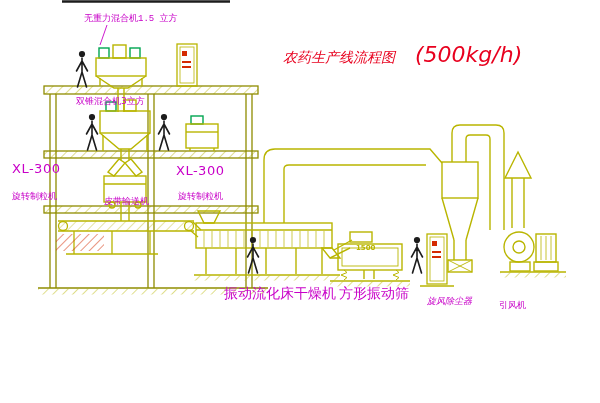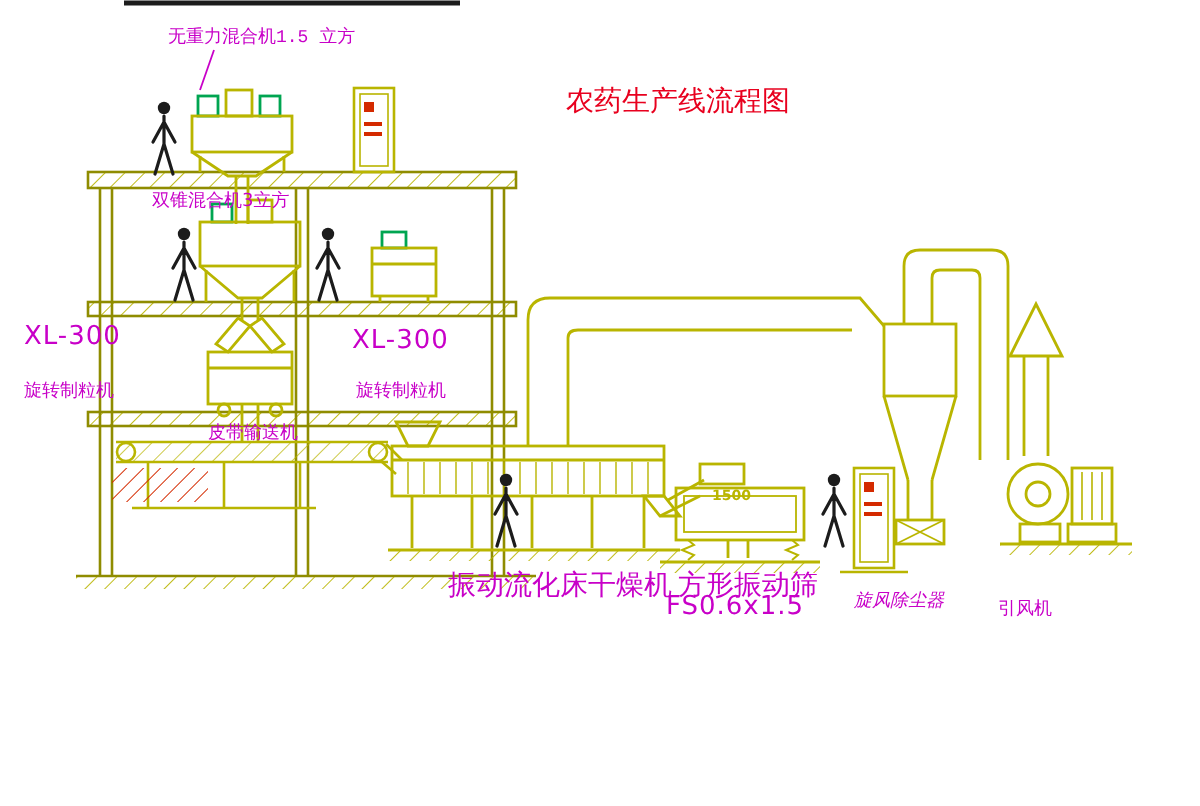--- a/index.html
+++ b/index.html
@@ -2,21 +2,21 @@
 <html><head>
 <meta charset="utf-8">
 <style>
   * { margin:0; padding:0; box-sizing:border-box; }
   html,body { font-family:"DejaVu Sans", sans-serif; }
   .canvas { position:relative; width:600px; height:403px; background:#ffffff; overflow:hidden; }
   .canvas svg { position:absolute; left:0; top:0; }
   .lbl { position:absolute; color:#c800c8; font-size:9px; line-height:1.15; white-space:nowrap; }
   .lbl-name10 { font-size:14px; }
   .lbl-model { font-size:13px; letter-spacing:0.5px; }
-  .title-block { position:absolute; left:283px; top:42px; display:flex; align-items:baseline; gap:20px; color:#e8001e; white-space:nowrap; }
+  .title-block { position:absolute; left:283px; top:42px; display:flex; align-items:baseline; gap:20px; color:#e8001e; white-space:nowrap;font-style:italic; }
   .title-block .t-main { font-size:14px; }
   .title-block .t-cap { font-size:22px; }
   .dim { position:absolute; color:#b9b500; font-size:7px; white-space:nowrap; }
 </style>
 </head>
 <body>
 
 <div class="canvas">
 
   <svg width="600" height="403" viewBox="0 0 600 403">
@@ -169,29 +169,29 @@
       <use href="#pfig" x="82" y="87"></use>
       <use href="#pfig" x="92" y="150"></use>
       <use href="#pfig" x="164" y="150"></use>
       <use href="#pfig" x="253" y="273"></use>
       <use href="#pfig" x="417" y="273"></use>
     </g>
   </svg>
 
   <div class="title-block">
     <span class="t-main">农药生产线流程图</span>
+    <span class="t-cap">(500kg/h)</span>
   </div>
 
   <div class="lbl" style="left:84px;top:14px;font-family:Liberation Mono, monospace;">无重力混合机1.5 立方</div>
   <div class="lbl" style="left:76px;top:96px;">双锥混合机3立方</div>
   <div class="lbl lbl-model" style="left:12px;top:162px;">XL-300</div>
   <div class="lbl" style="left:12px;top:191px;">旋转制粒机</div>
   <div class="lbl lbl-model" style="left:176px;top:164px;">XL-300</div>
   <div class="lbl" style="left:178px;top:191px;">旋转制粒机</div>
-  <div class="lbl" style="left:104px;top:212px;">皮带输送机</div>
+  <div class="lbl" style="left:104px;top:196px;">皮带输送机</div>
   <div class="lbl lbl-name10" style="left:224px;top:285px;">振动流化床干燥机</div>
   <div class="lbl lbl-name10" style="left:339px;top:285px;">方形振动筛</div>
-  <div class="lbl lbl-model" style="left:333px;top:297px;">FS0.6x1.5</div>
   <div class="lbl" style="left:427px;top:296px;font-style:italic;">旋风除尘器</div>
   <div class="lbl" style="left:499px;top:300px;">引风机</div>
   <div class="dim" style="left:356px;top:244px;font-weight:bold;">1500</div>
 
 </div>
 
 </body></html>

